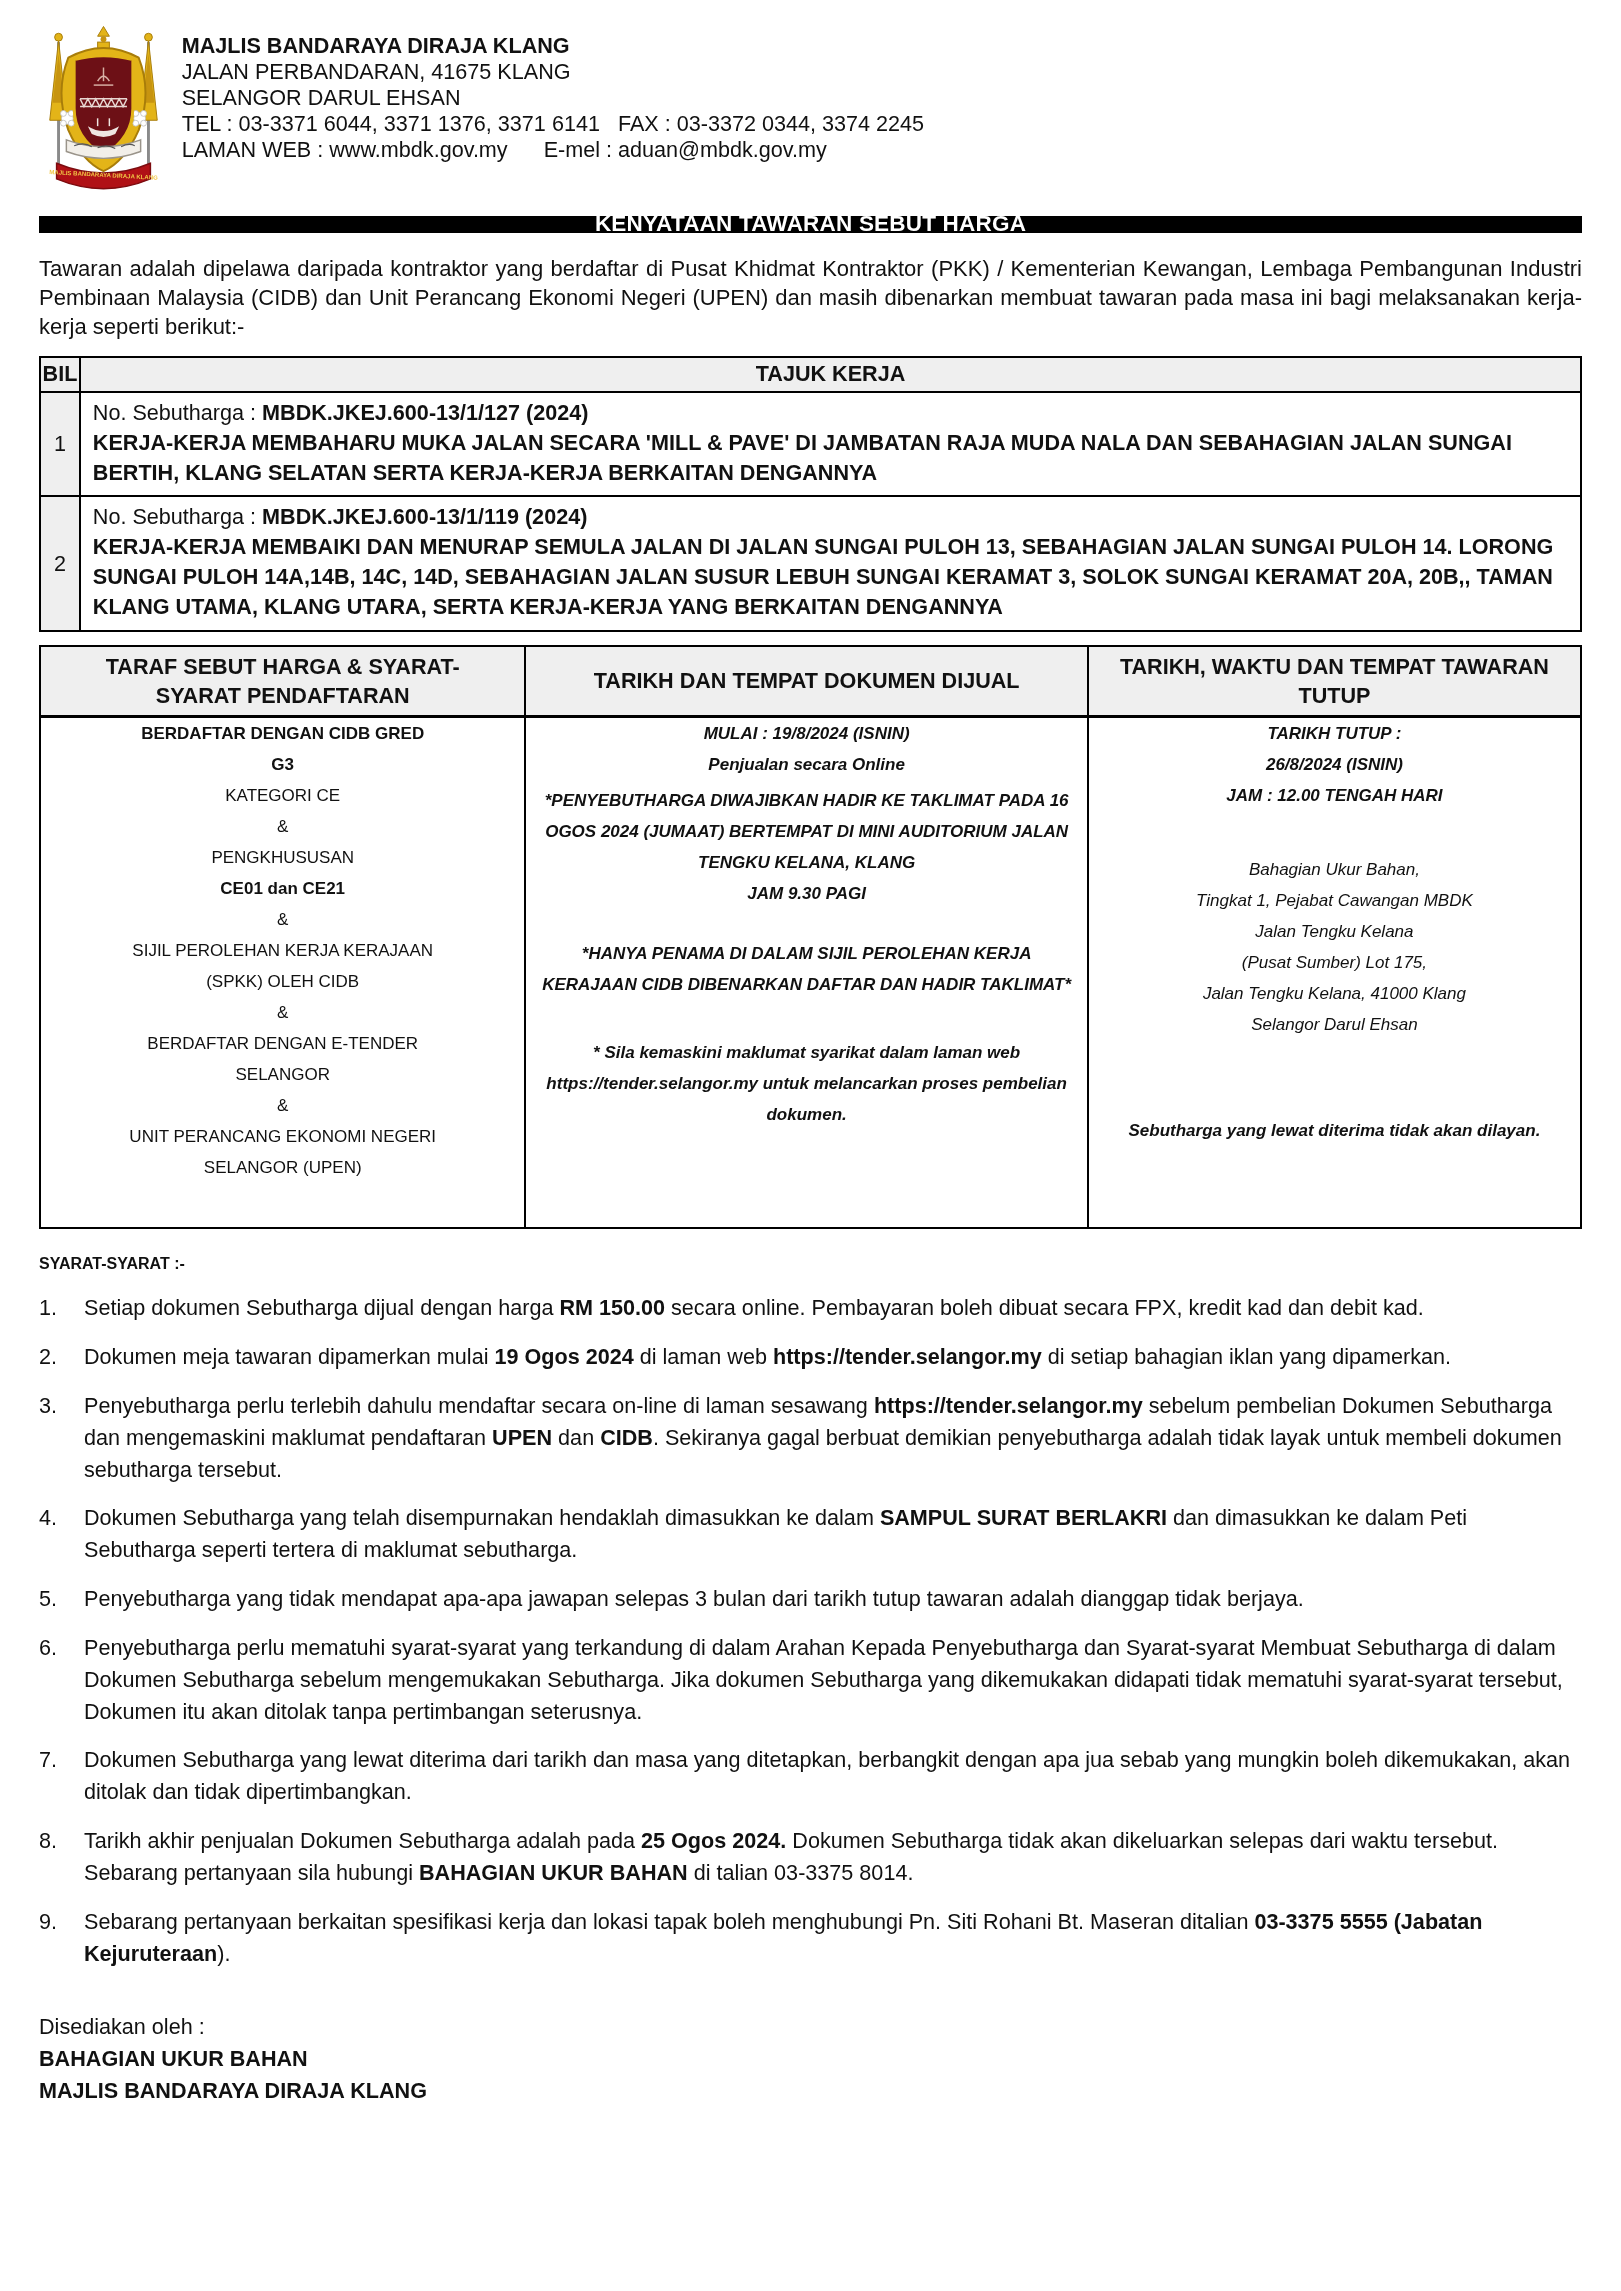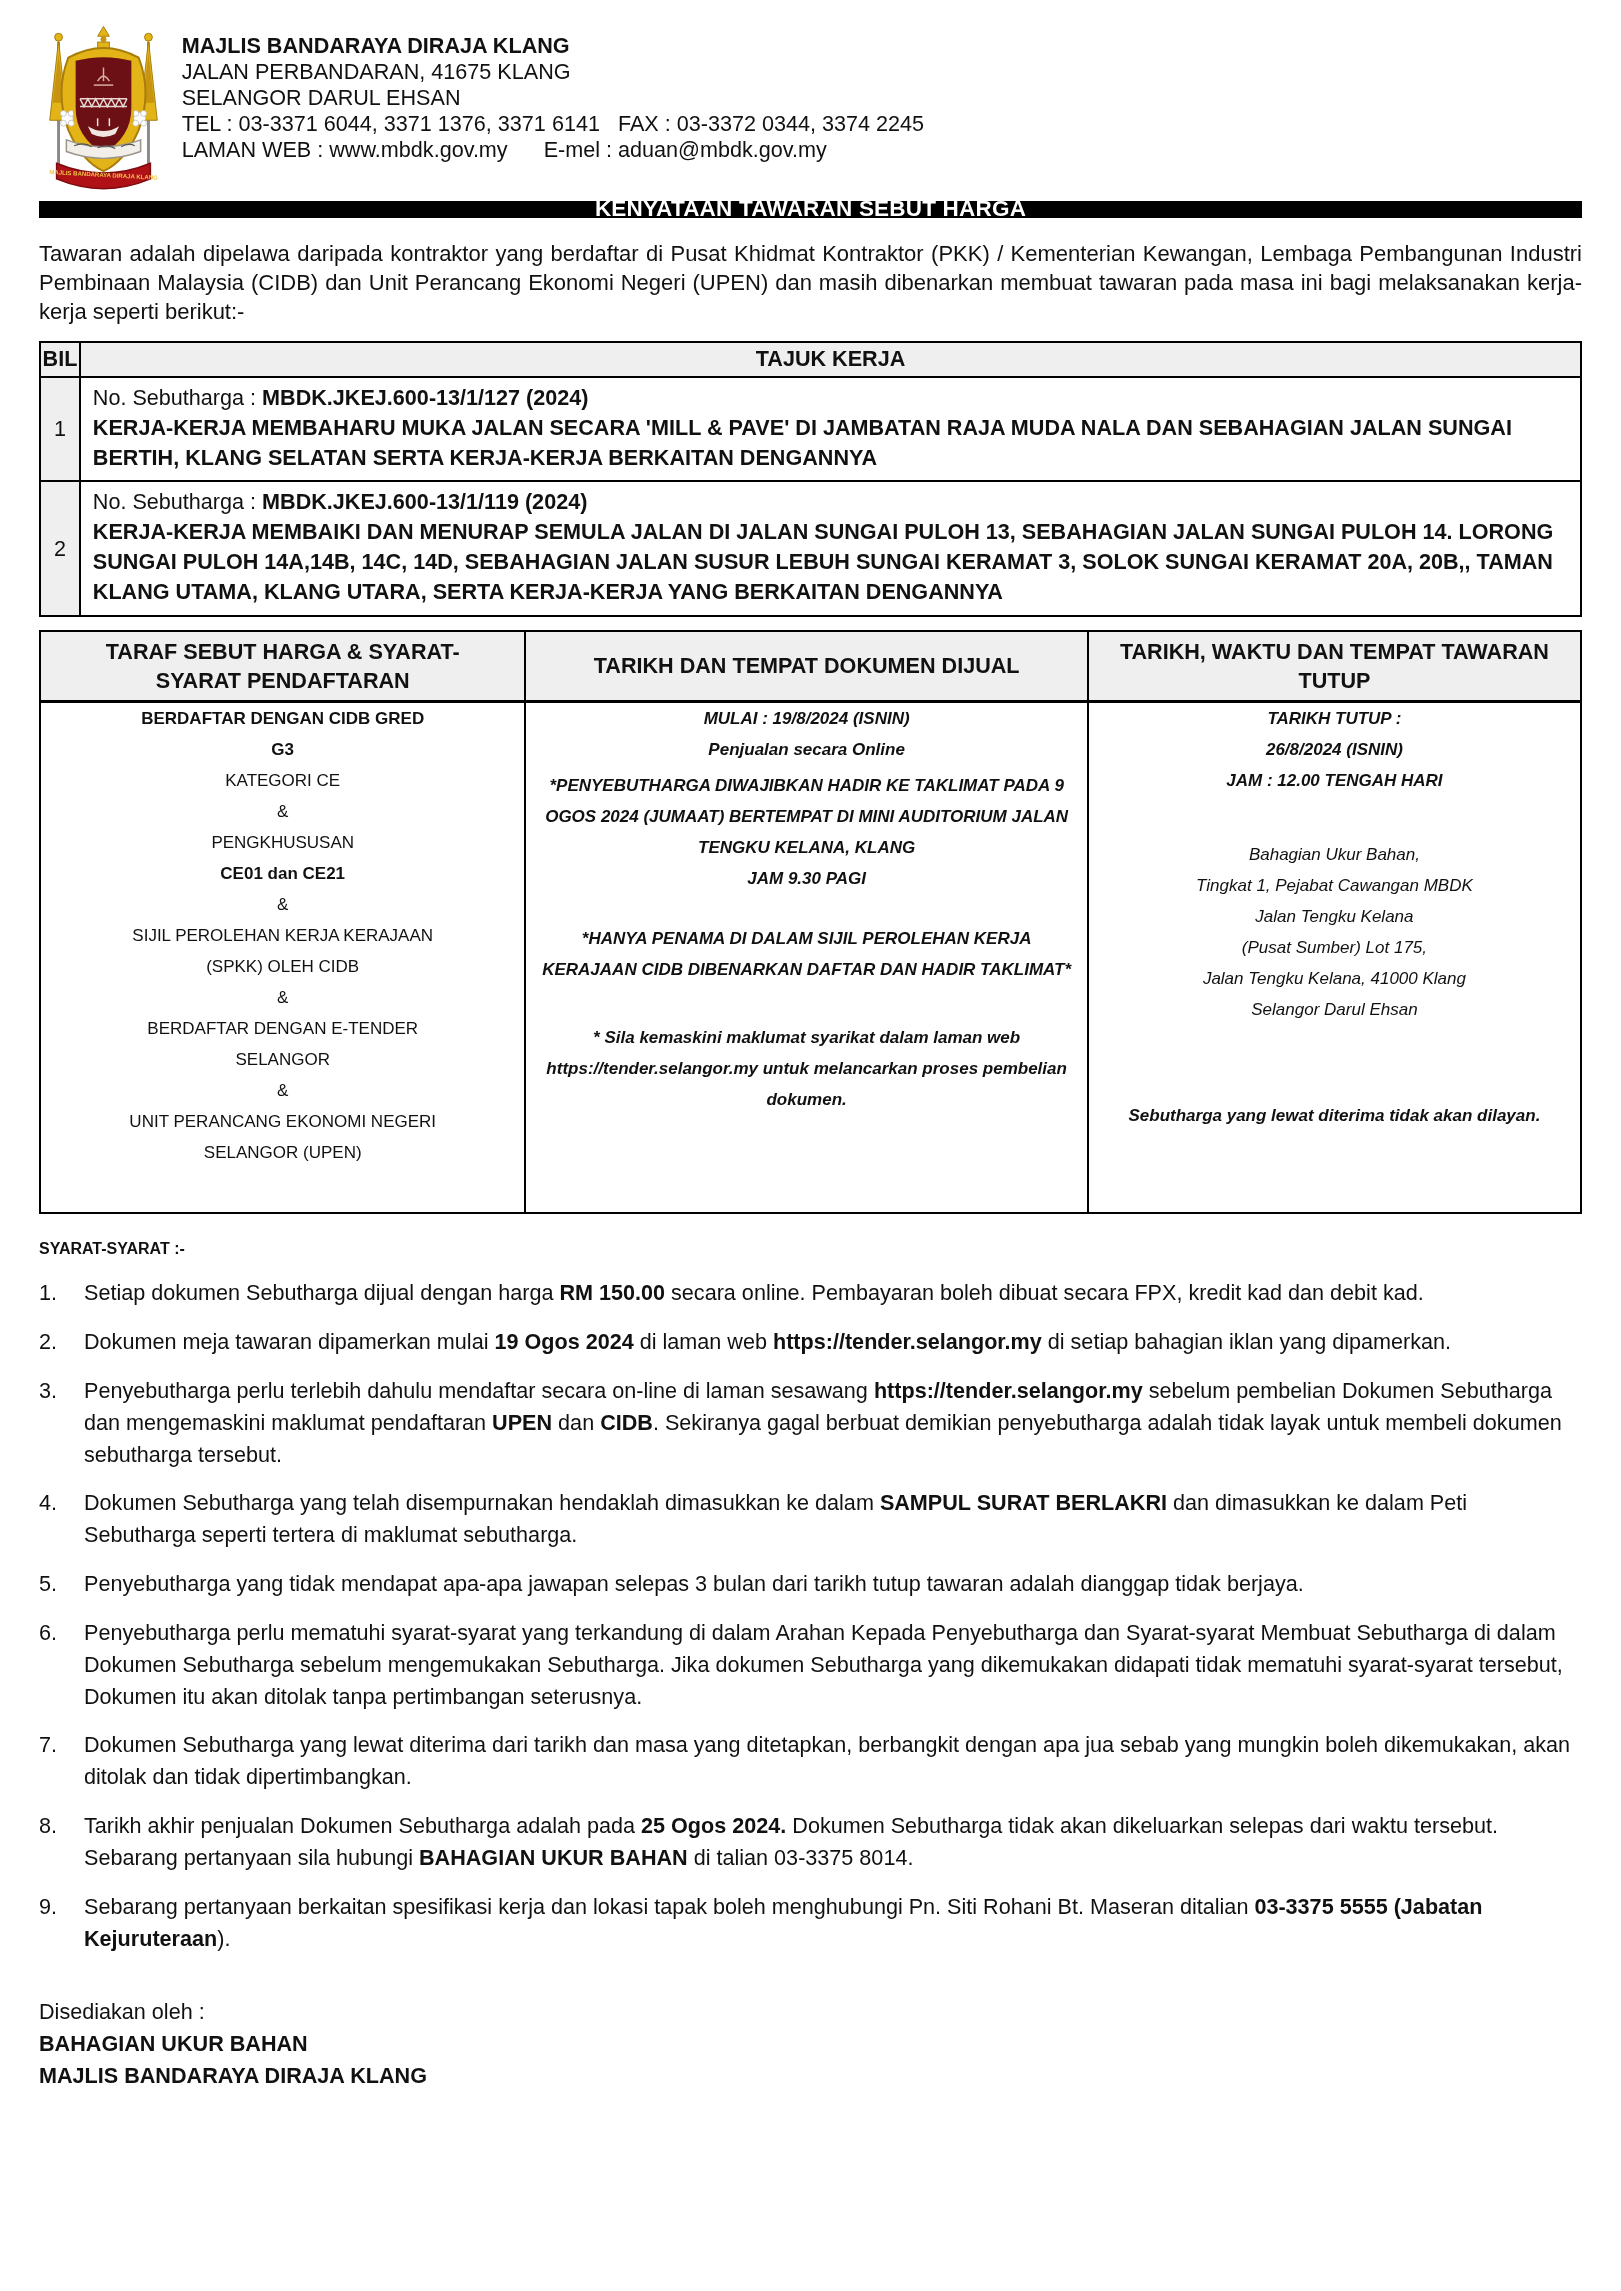--- a/index.html
+++ b/index.html
@@ -23,21 +23,21 @@
     margin-left: 13.7px;
     padding-top: 9.8px;
     font-size: 21.6px;
     line-height: 26px;
     white-space: pre-wrap;
   }
   .addr div:first-child { font-weight: bold; }
 
   
   .title-bar {
-    margin-top: 4px;
+    margin-top: 19px;
     background: #000;
     color: #fff;
     height: 17px;
     display: flex;
     align-items: center;
     justify-content: center;
     font-weight: bold;
     font-size: 22.5px;
     letter-spacing: 0.2px;
   }
@@ -251,21 +251,21 @@
             <div>&amp;</div>
             <div>BERDAFTAR DENGAN E-TENDER</div>
             <div>SELANGOR</div>
             <div>&amp;</div>
             <div>UNIT PERANCANG EKONOMI NEGERI</div>
             <div>SELANGOR (UPEN)</div>
           </td>
         <td class="col2-body">
           <div class="p1">MULAI : 19/8/2024 (ISNIN)</div>
           <div class="p2">Penjualan secara Online</div>
-          <div class="p3">*PENYEBUTHARGA DIWAJIBKAN HADIR KE TAKLIMAT PADA 9 OGOS 2024 (JUMAAT) BERTEMPAT DI MINI AUDITORIUM JALAN TENGKU KELANA, KLANG</div>
+          <div class="p3">*PENYEBUTHARGA DIWAJIBKAN HADIR KE TAKLIMAT PADA 16 OGOS 2024 (JUMAAT) BERTEMPAT DI MINI AUDITORIUM JALAN TENGKU KELANA, KLANG</div>
           <div class="p4">JAM 9.30 PAGI</div>
           <div class="p5">*HANYA PENAMA DI DALAM SIJIL PEROLEHAN KERJA KERAJAAN CIDB DIBENARKAN DAFTAR DAN HADIR TAKLIMAT*</div>
           <div class="p6">* Sila kemaskini maklumat syarikat dalam laman web https://tender.selangor.my untuk melancarkan proses pembelian dokumen.</div>
         </td>
         <td class="col3-body">
           <div class="closing">TARIKH TUTUP :</div>
           <div class="closing">26/8/2024 (ISNIN)</div>
           <div class="closing">JAM : 12.00 TENGAH HARI</div>
           <div class="sp44"></div>
           <div>

